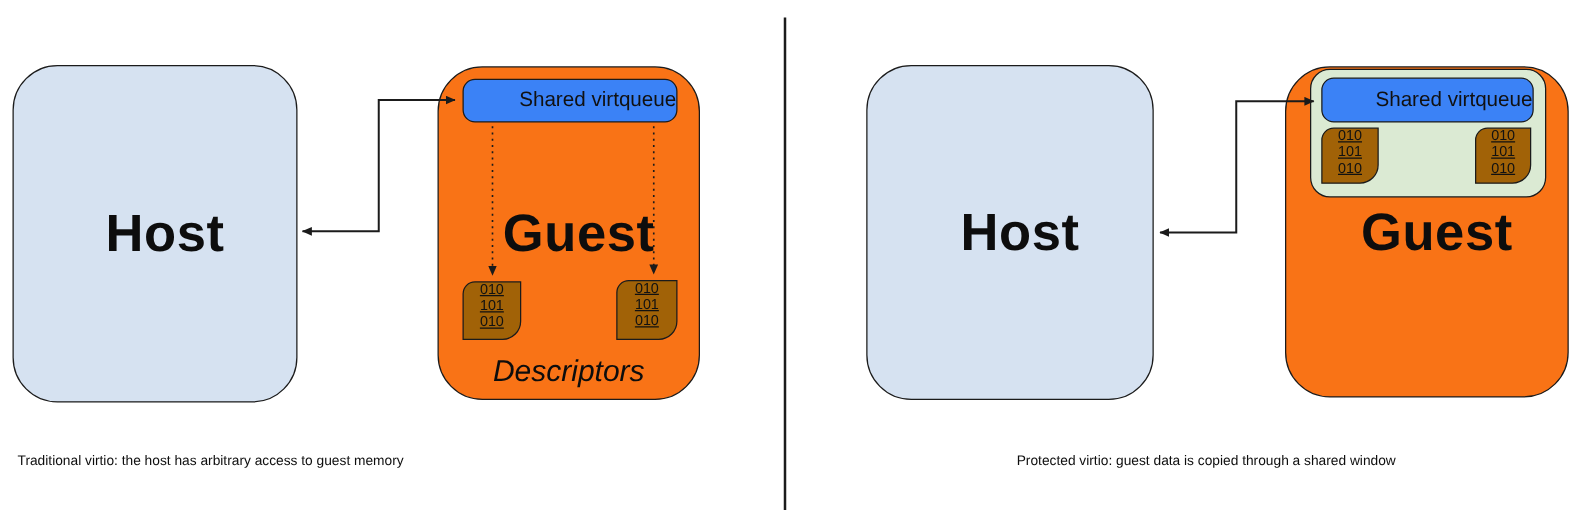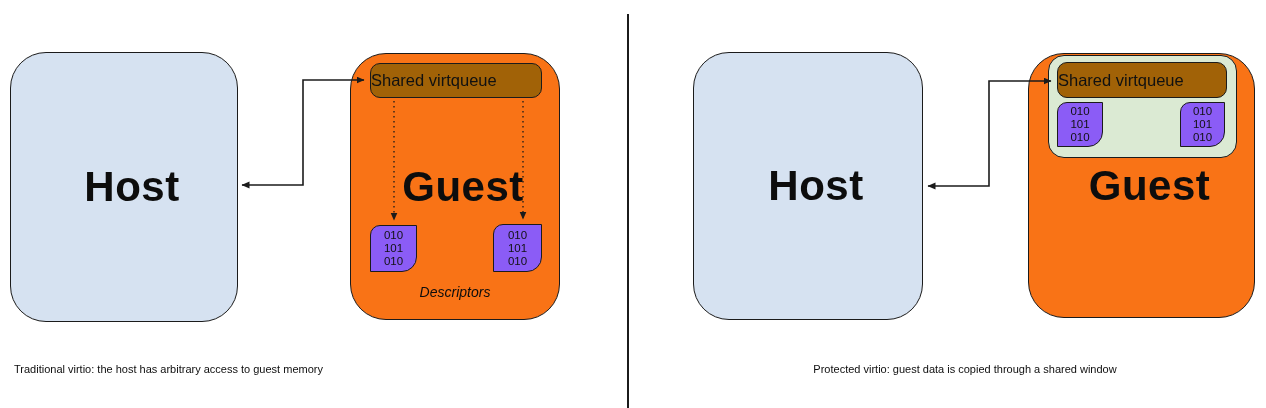--- a/index.html
+++ b/index.html
@@ -15,35 +15,36 @@
     border-radius:36px;
     display:flex;align-items:center;justify-content:center;padding-left:16px;
   }
   .host{background:#d6e2f1;}
   .guest{background:#f97316;}
   .biglabel{
     font-size:42px;font-weight:bold;color:#0d0d0d;letter-spacing:0.5px;
   }
   .window{background:#dbead3;border-radius:16px;}
   .queue{
-    background:#a16207;border-radius:10px;
-    display:flex;align-items:center;justify-content:flex-start;
+    background:#3b82f6;border-radius:10px;
+    display:flex;align-items:center;justify-content:flex-end;
     font-size:16.5px;color:#111;
   }
   .bits{
-    background:#8b5cf6;
+    background:#a16207;
     border-radius:10px 0 15px 0;
-    display:flex;align-items:center;justify-content:center;
+    display:flex;justify-content:center;
     text-align:left;
     font-size:11.5px;line-height:13px;color:#111;
     white-space:pre-line;
+    text-decoration:underline;
   }
   .descriptors{
     position:absolute;left:350px;top:284px;width:210px;
-    text-align:center;font-size:14px;font-style:italic;color:#0d0d0d;
+    text-align:center;font-size:24px;font-style:italic;color:#0d0d0d;
   }
   .caption{
     position:absolute;top:363px;font-size:11px;color:#0d0d0d;
   }
   .caption.left{left:14px;}
   .caption.right{left:655px;width:620px;text-align:center;}
   svg.overlay{position:absolute;left:0;top:0;pointer-events:none;}
 </style>
 </head>
 <body>

